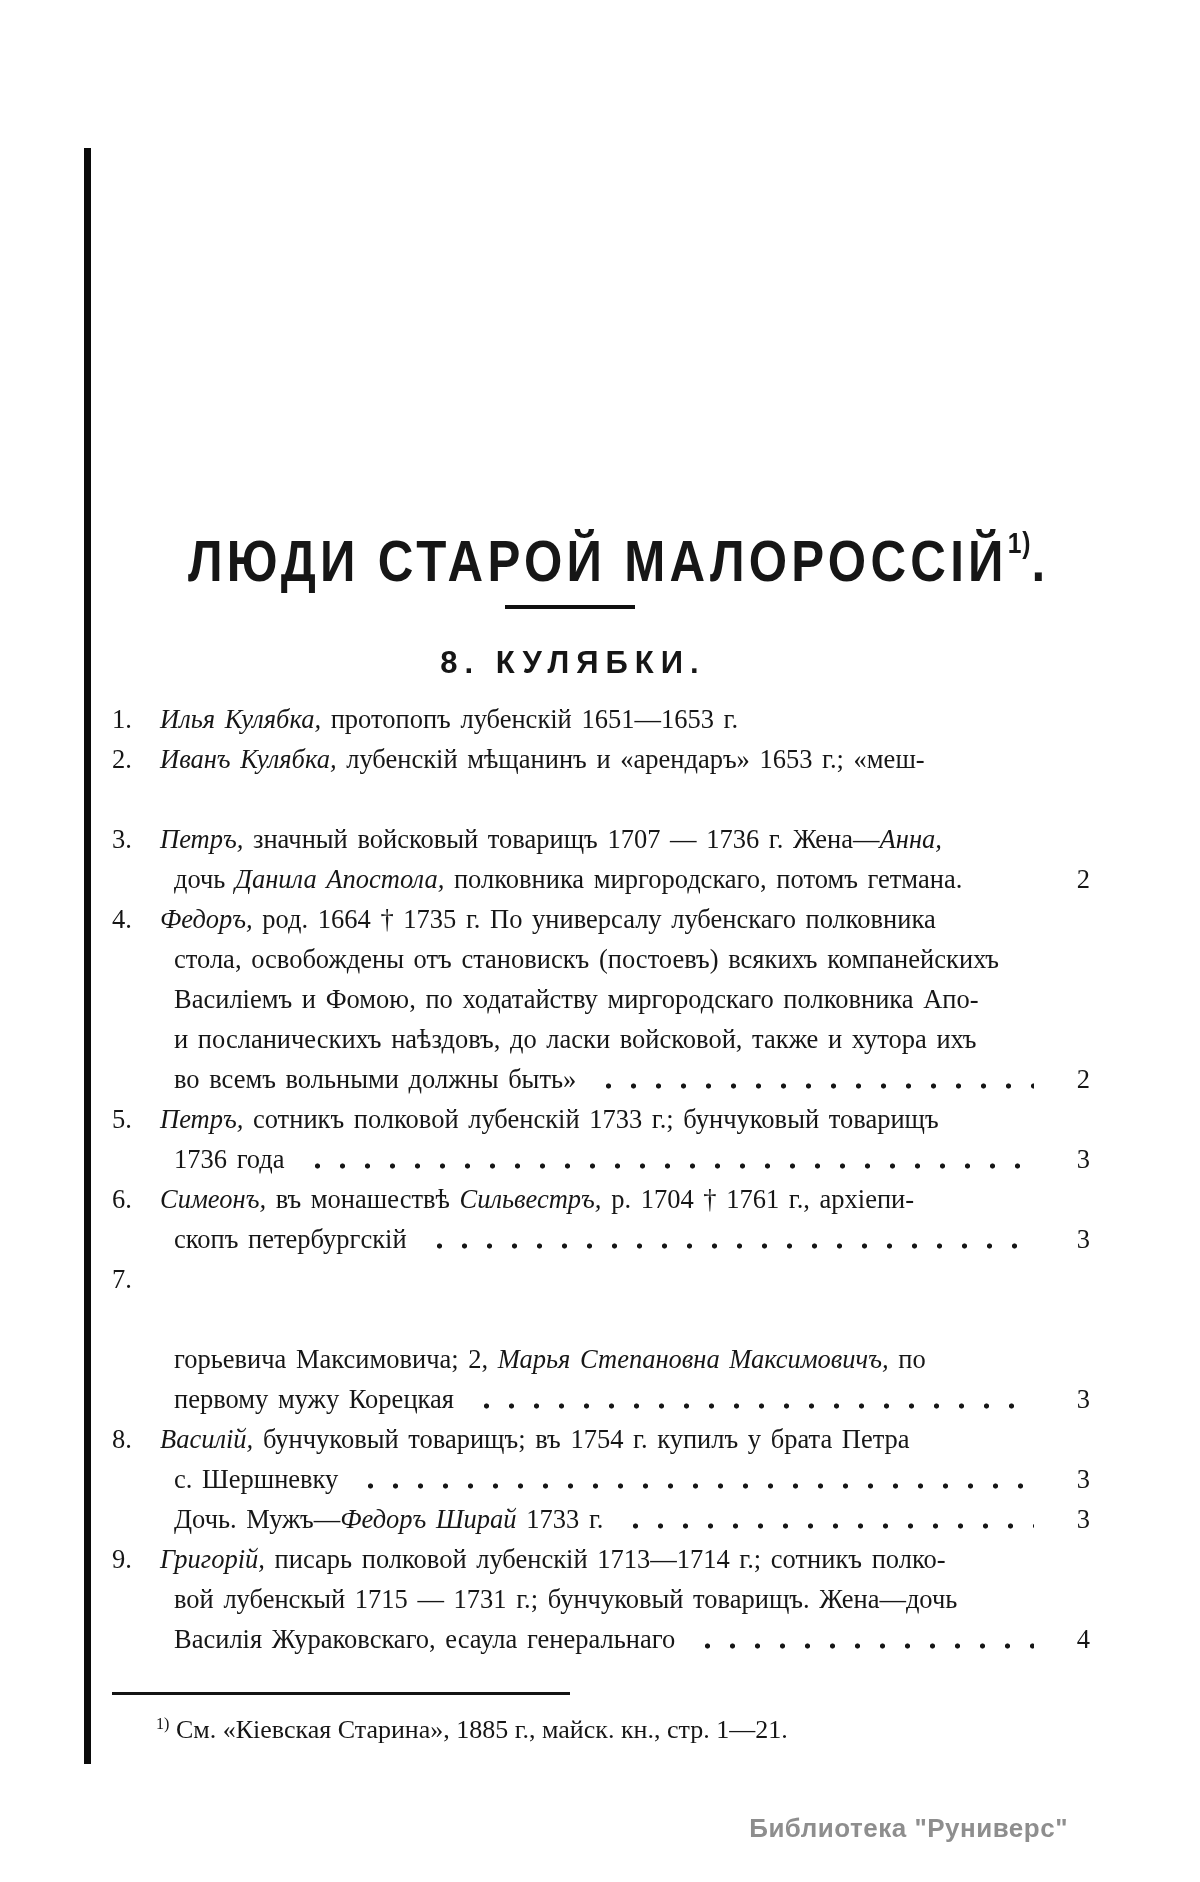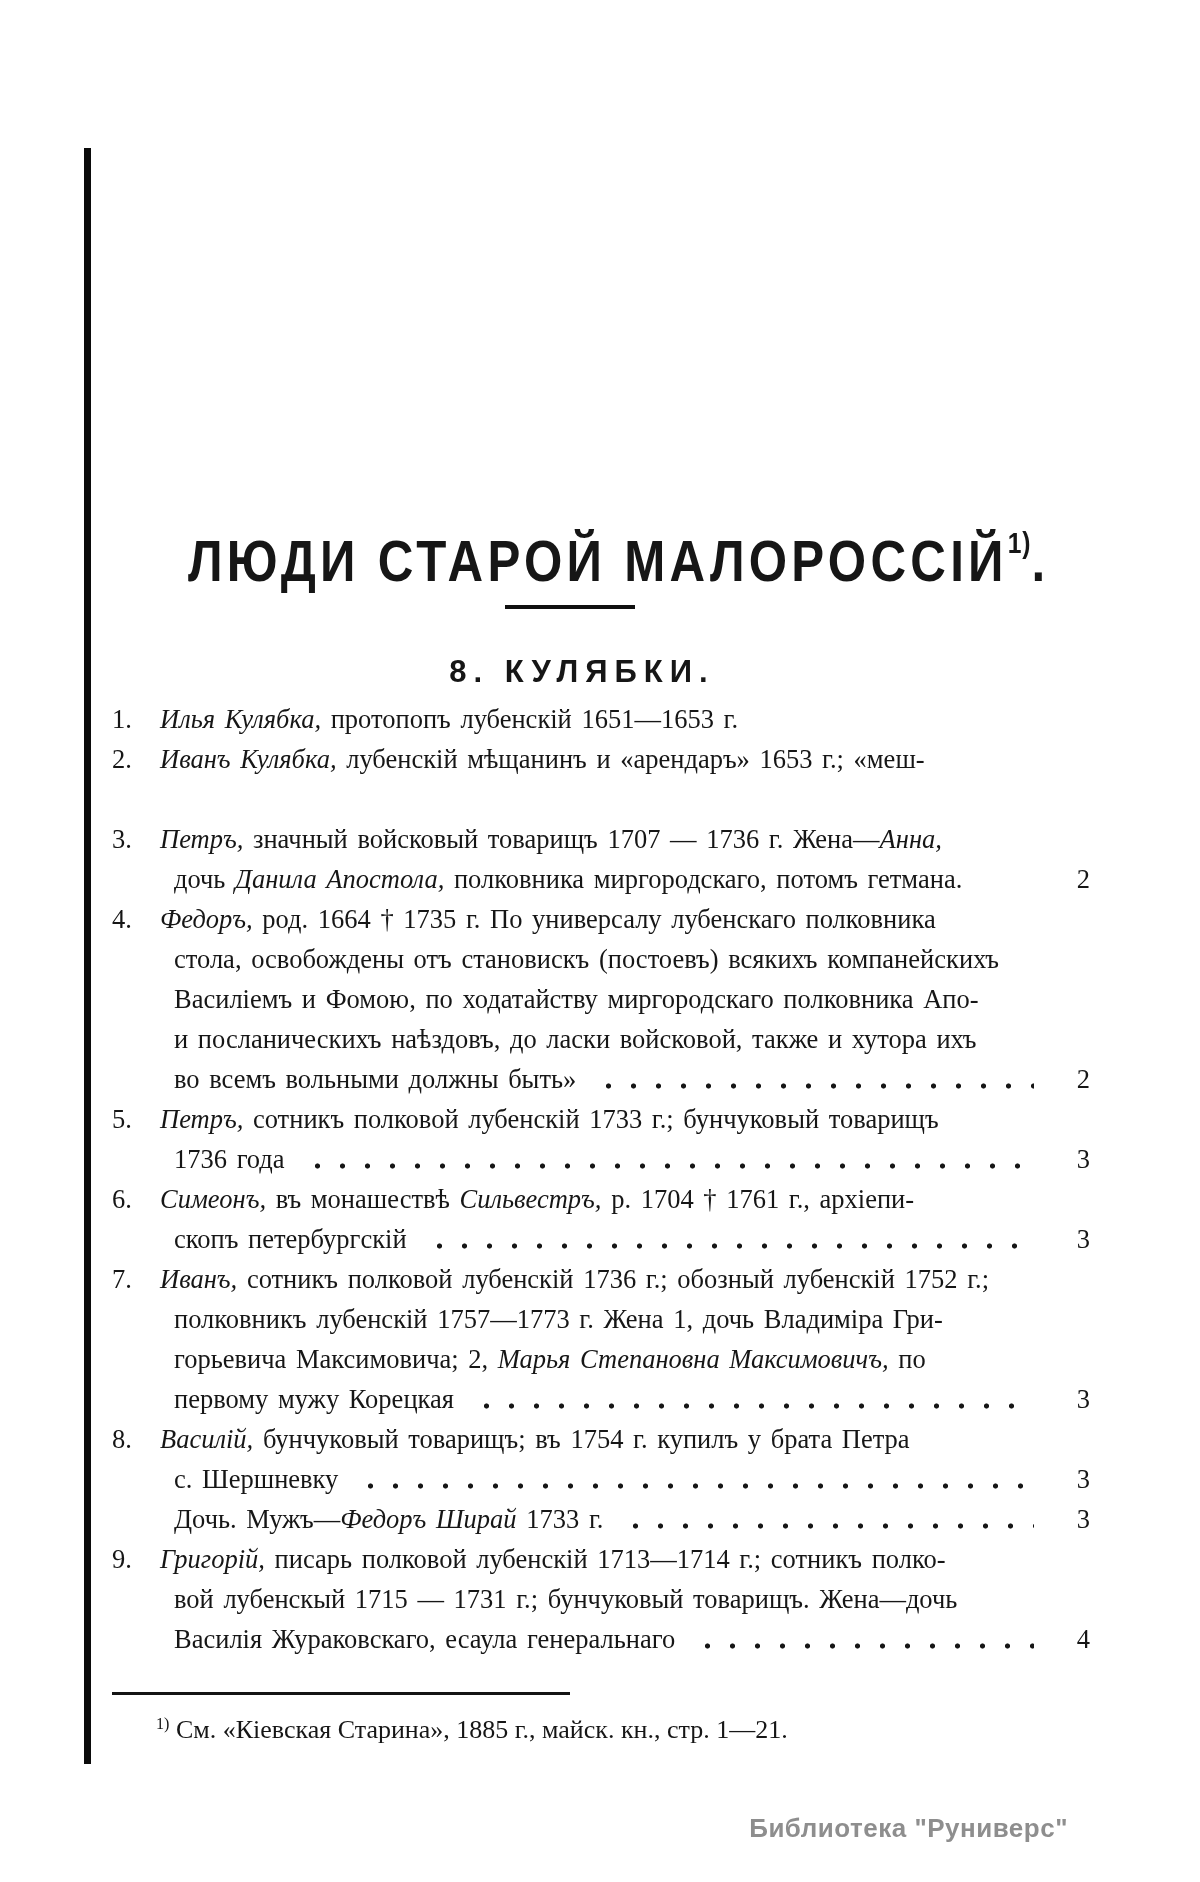--- a/index.html
+++ b/index.html
@@ -8,21 +8,21 @@
     font-family:"Liberation Serif", serif;color:#161616;overflow:hidden;
   }
   .scan-line{position:absolute;left:84px;top:148px;width:7px;height:1616px;background:#0b0b0b;}
   .centercol{position:absolute;left:112px;width:916px;text-align:center;}
   .title{top:506px;font-family:"Liberation Sans",sans-serif;font-weight:bold;
          font-size:58px;line-height:74px;letter-spacing:5px;white-space:nowrap;}
   .title-inner{display:inline-block;transform:scaleX(0.85);transform-origin:50% 50%;}
   .title sup{font-size:0.5em;vertical-align:28px;letter-spacing:1px;}
   .title-rule{position:absolute;left:505px;top:605px;width:130px;height:4px;background:#101010;}
   .section{top:640px;font-family:"Liberation Sans",sans-serif;font-weight:bold;
-           font-size:31px;line-height:40px;letter-spacing:7px;margin:12px;white-space:nowrap;}
+           font-size:31px;line-height:40px;letter-spacing:7px;margin:3px;white-space:nowrap;}
   .entries{position:absolute;left:112px;top:699px;width:978px;}
   .row{display:flex;height:40px;line-height:40px;font-size:26.5px;word-spacing:3px;
        white-space:nowrap;overflow:hidden;}
   .num{flex:0 0 48px;}
   .num.cont{flex:0 0 62px;}
   .txt{flex:0 1 auto;}
   .txt em{font-style:italic;text-align:right;}
   .lead{flex:1 1 20px;margin:0 12px 0 14px;
         background-image:radial-gradient(circle, #161616 2.2px, transparent 2.9px);
         background-size:25px 8px;background-repeat:repeat-x;background-position:6px 23px;}
@@ -105,25 +105,23 @@
       <span class="txt"><em>Симеонъ,</em><span> въ монашествѣ </span><em>Сильвестръ,</em><span> р. 1704 † 1761 г., архіепи-</span></span>
     </div>
     <div class="row">
       <span class="num cont"></span>
       <span class="txt"><span>скопъ петербургскій</span></span>
       <span class="lead"></span>
       <span class="pg">3</span>
     </div>
     <div class="row">
       <span class="num">7.</span>
-      <span class="txt"><em>Иванъ,</em><span> сотникъ полковой лубенскій 1736 г.; обозный лубенскій 1752 г.;</span></span>
     </div>
     <div class="row">
       <span class="num cont"></span>
-      <span class="txt"><span>полковникъ лубенскій 1757—1773 г. Жена 1, дочь Владиміра Гри-</span></span>
     </div>
     <div class="row">
       <span class="num cont"></span>
       <span class="txt"><span>горьевича Максимовича; 2, </span><em>Марья Степановна Максимовичъ,</em><span> по</span></span>
     </div>
     <div class="row">
       <span class="num cont"></span>
       <span class="txt"><span>первому мужу Корецкая</span></span>
       <span class="lead"></span>
       <span class="pg">3</span>

